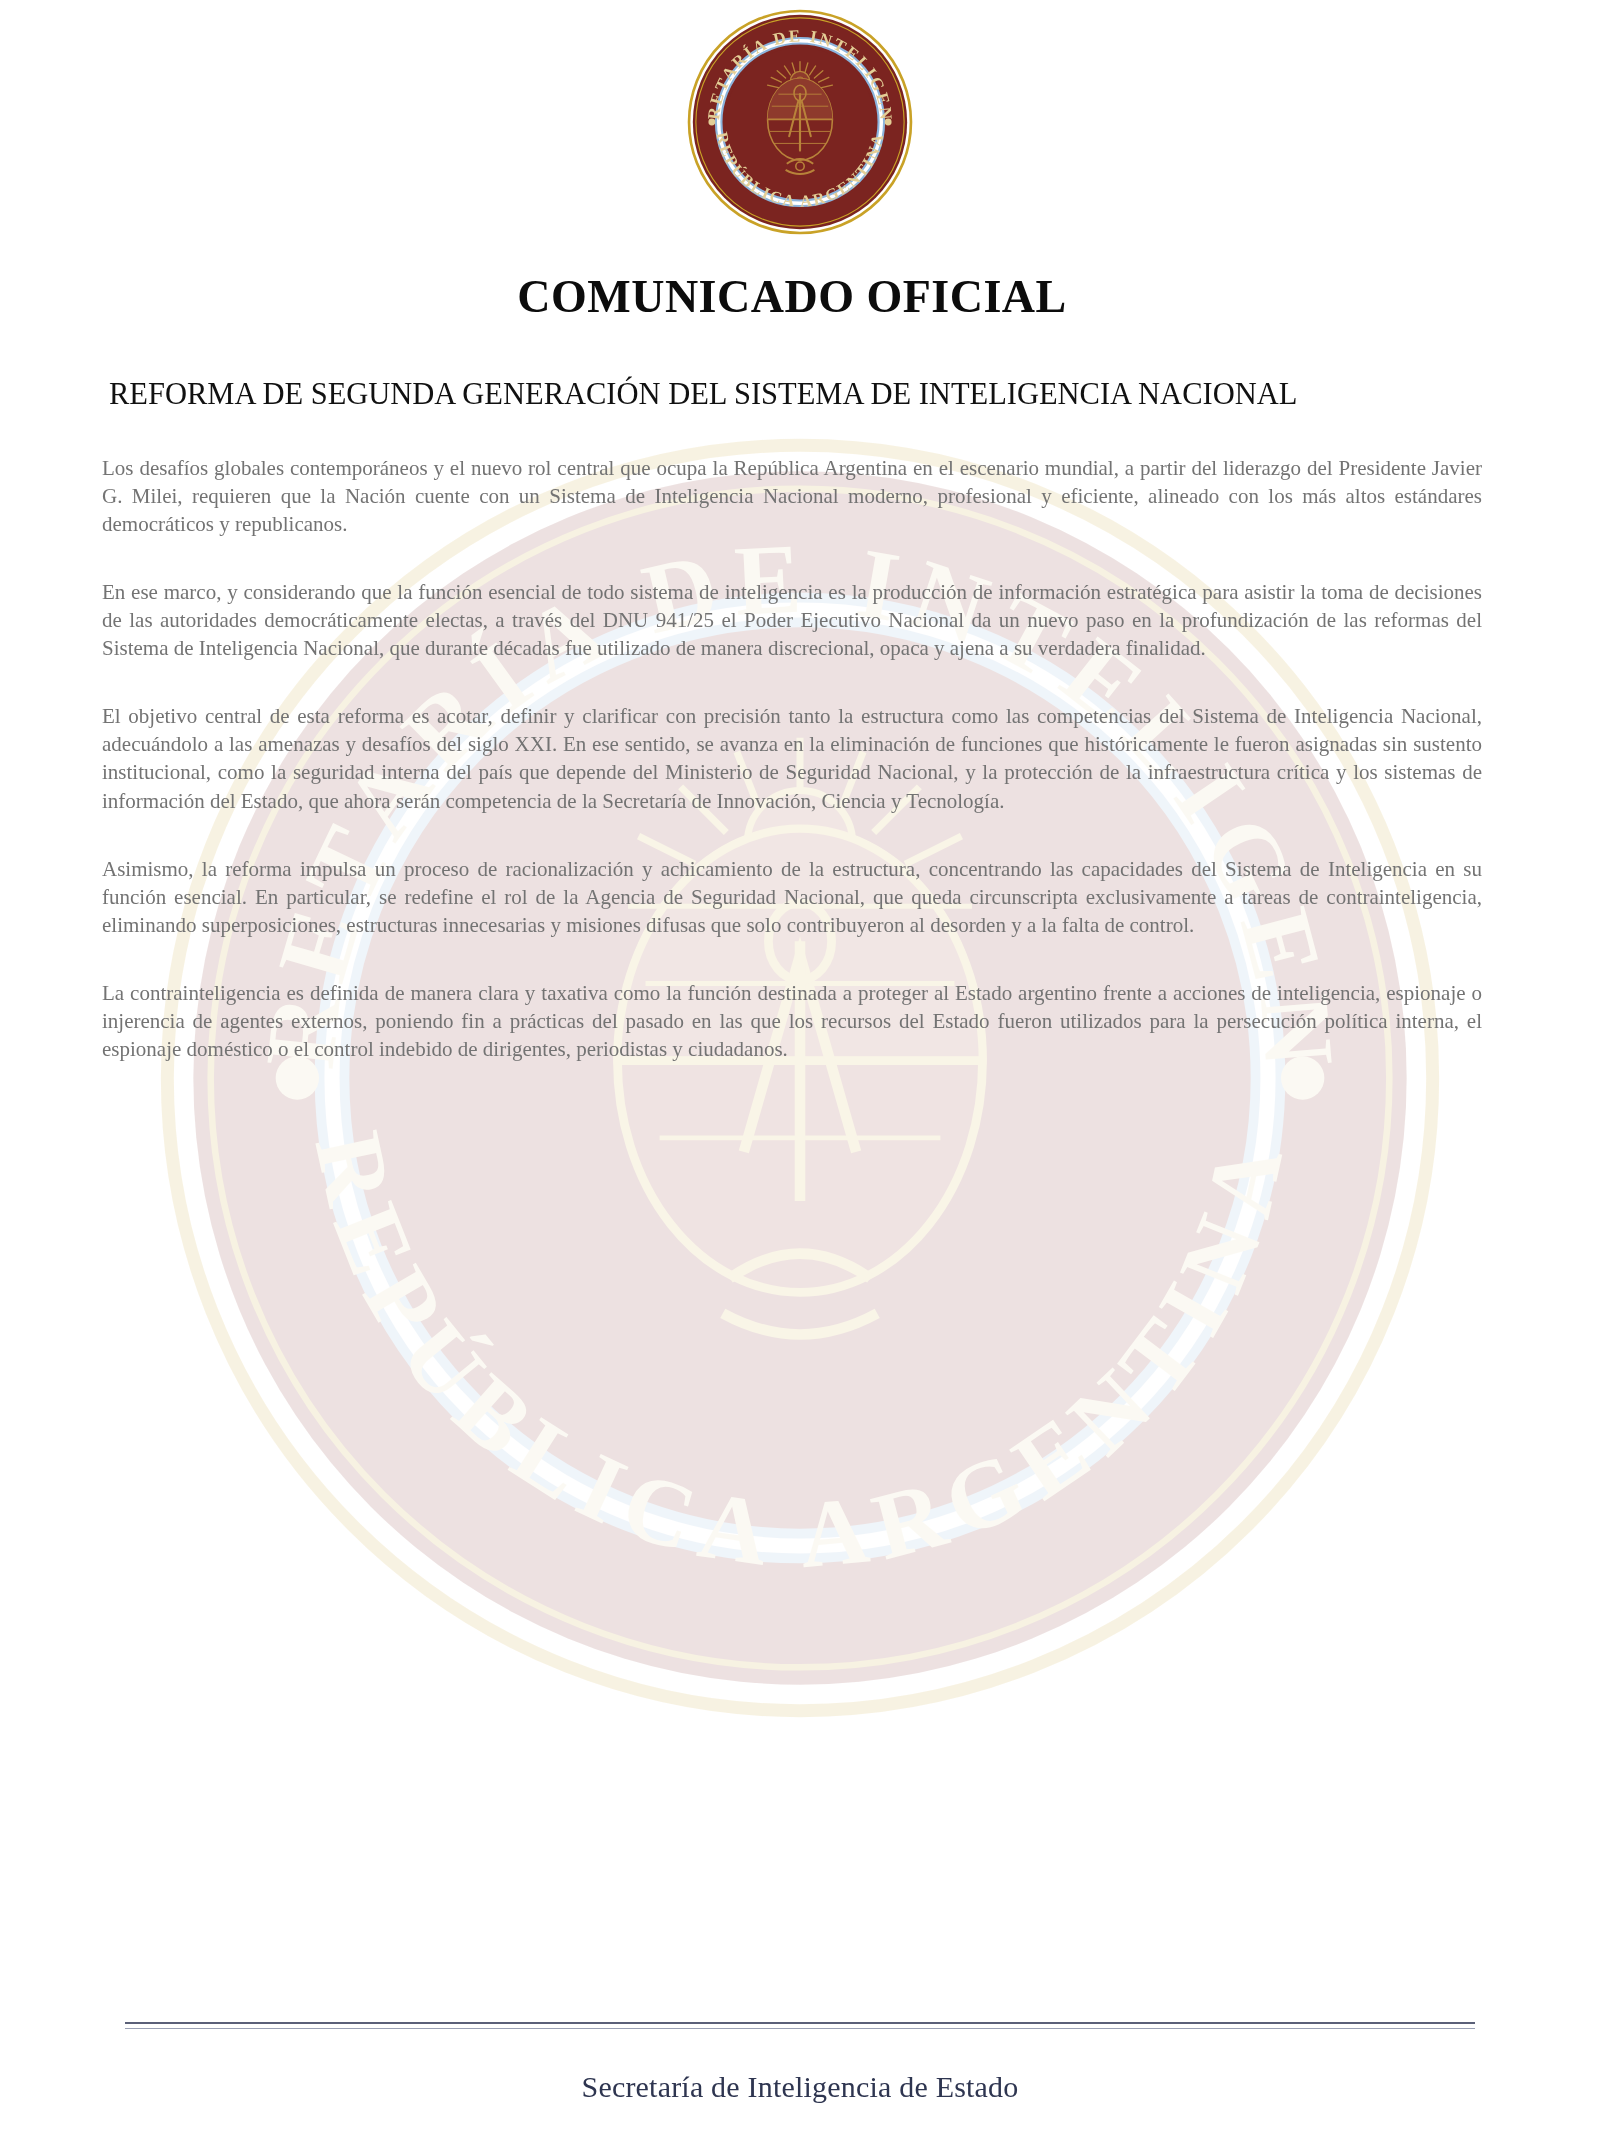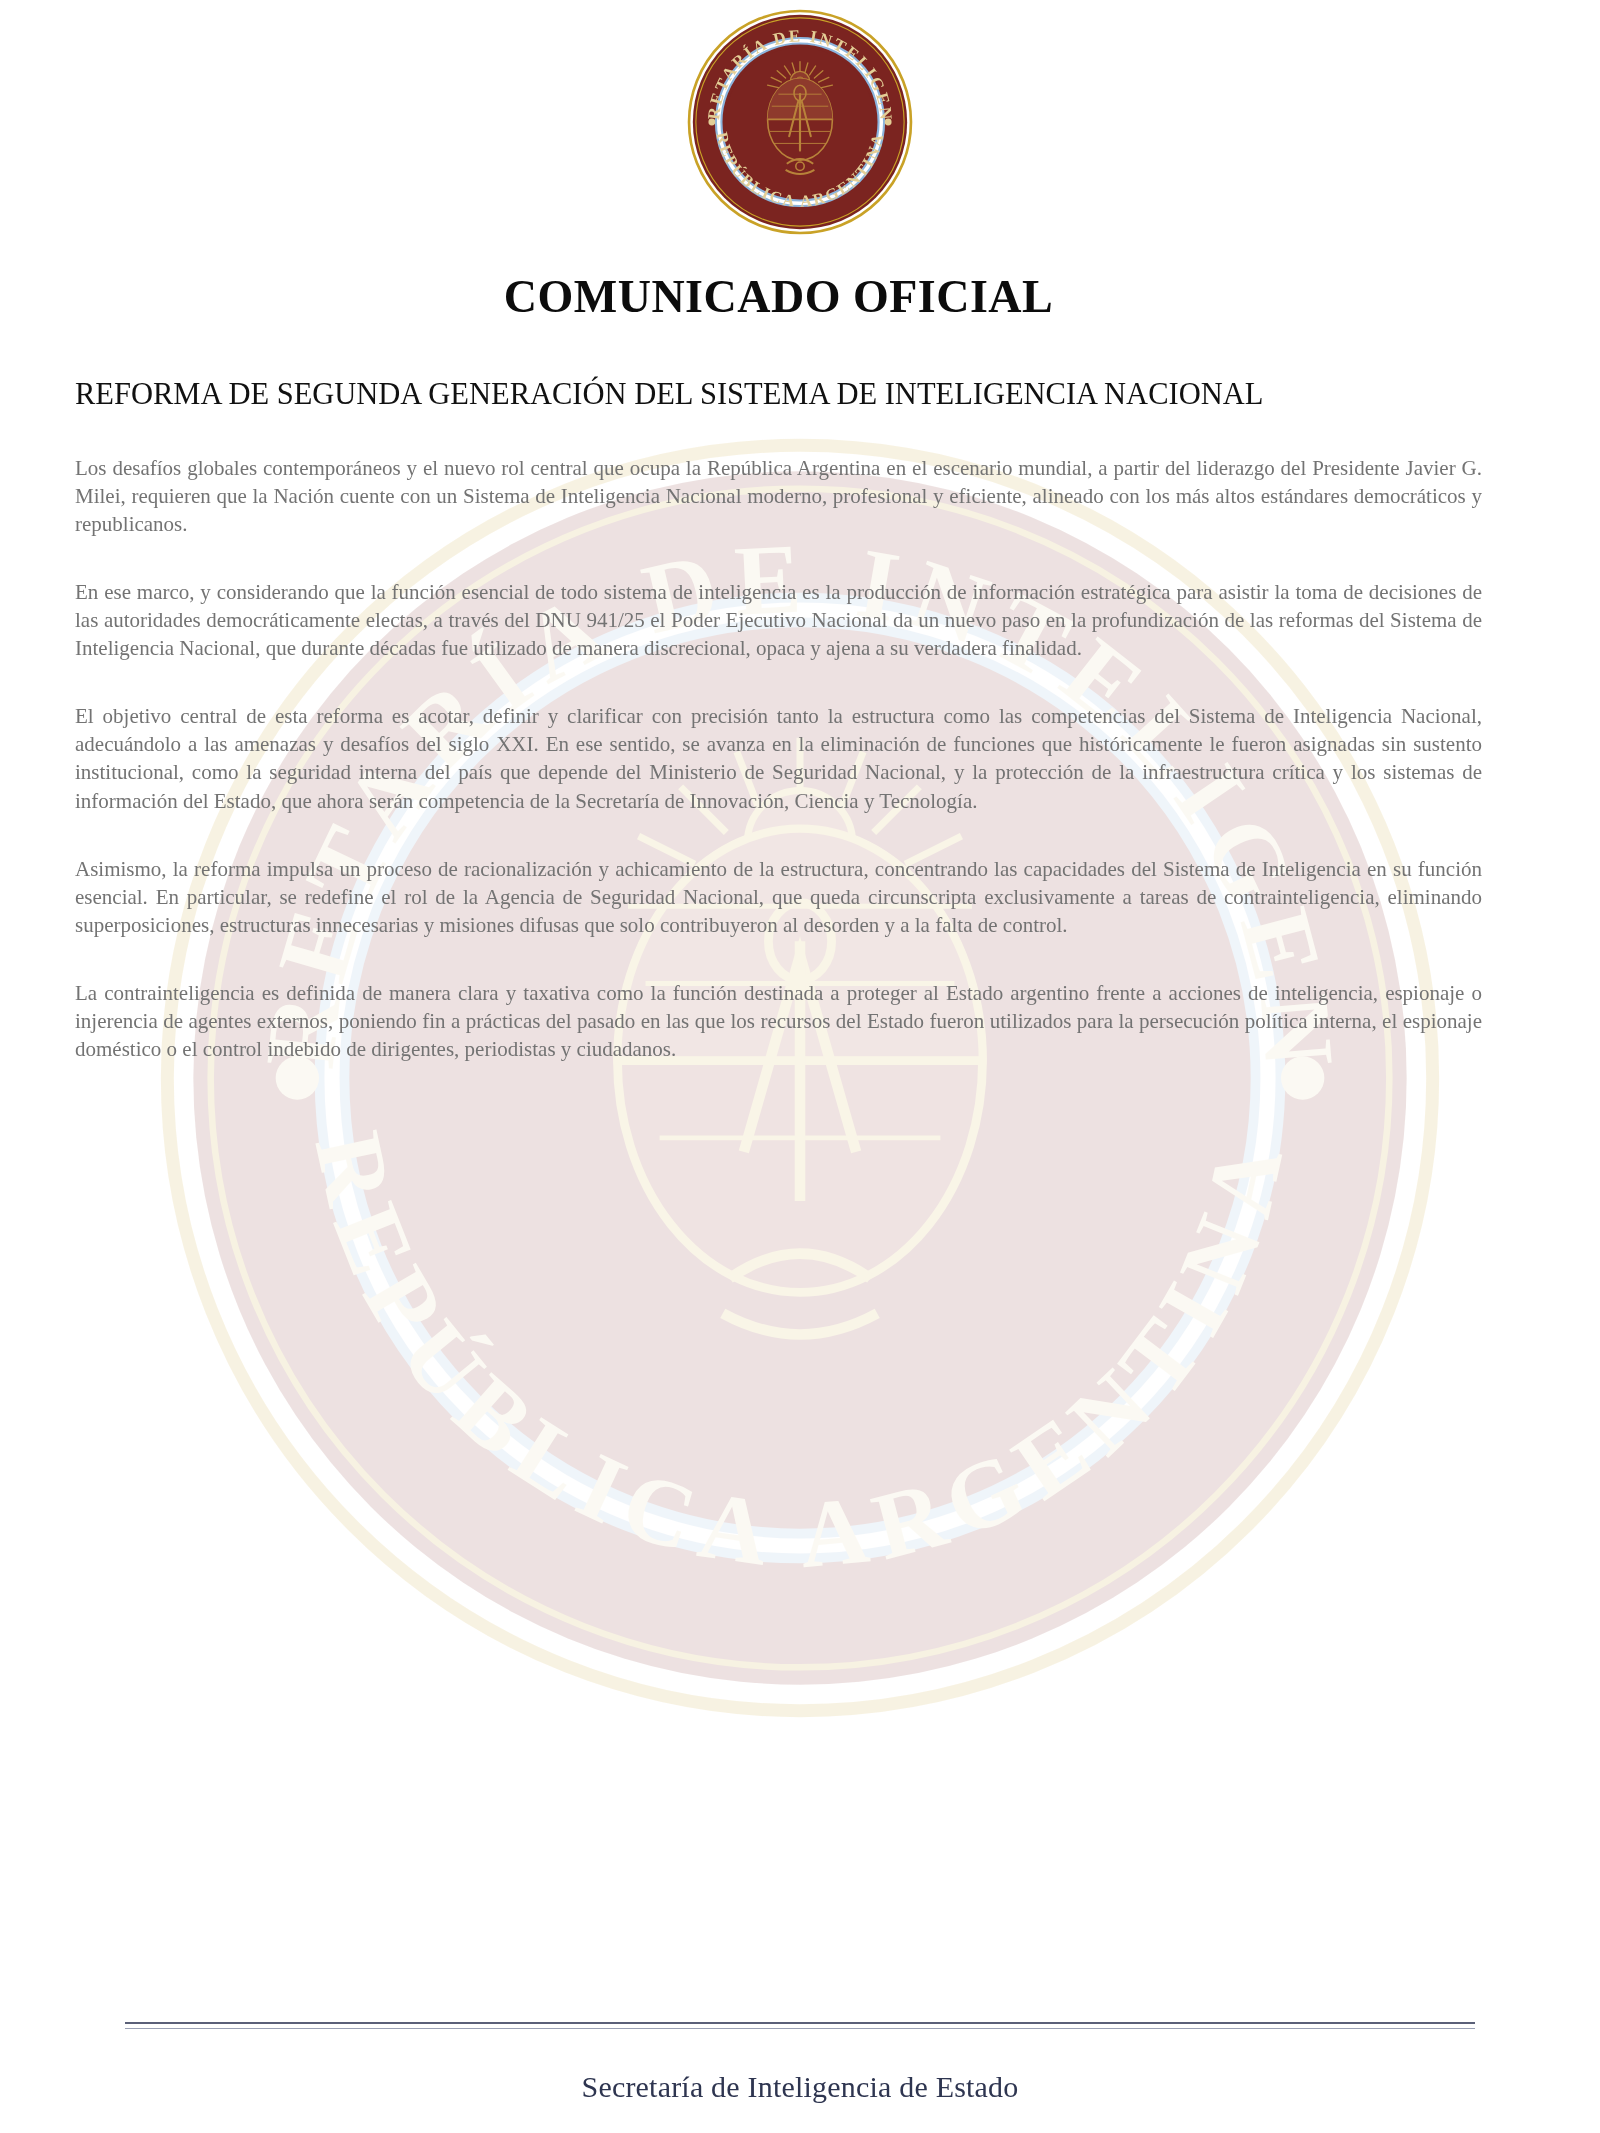--- a/index.html
+++ b/index.html
@@ -44,34 +44,34 @@
     width: 228px;
     height: 228px;
     z-index: 2;
   }
   .seal-wrap svg { display: block; width: 100%; height: 100%; }
 
   
   .content {
     position: relative;
     z-index: 1;
-    padding: 0 118px 0 75px;
+    padding: 0 118px 0 102px;
   }
   .doc-title {
     margin: 0;
     padding-top: 272px;
     text-align: center;
     font-size: 46px;
     font-weight: bold;
     letter-spacing: 0.5px;
     line-height: 1.1;
     color: #0c0c0c;
   }
   .subtitle {
-    margin: 52px 0 0 0;
+    margin: 52px 0 0 7px;
     font-size: 30.5px;
     line-height: 1.30;
     text-align: justify;
     text-align-last: left;
     color: #111111;
   }
   .body-para {
     margin: 40px 0 0 0;
     font-size: 21px;
     line-height: 1.335;

